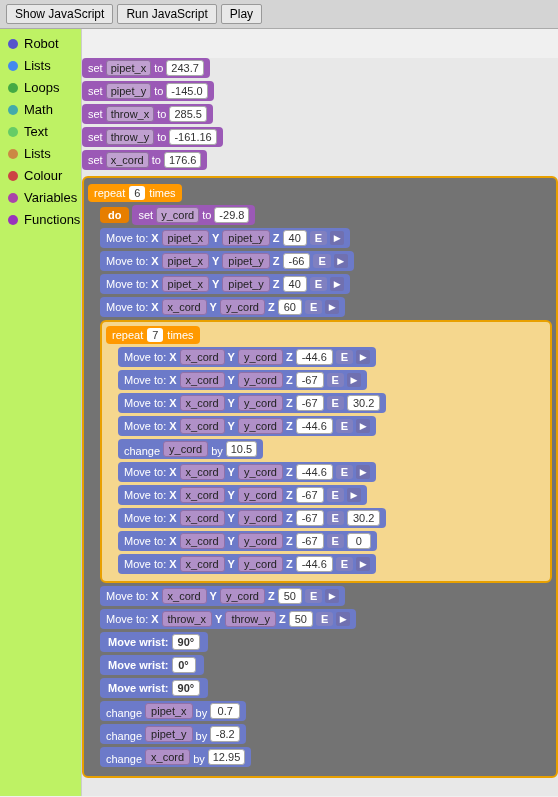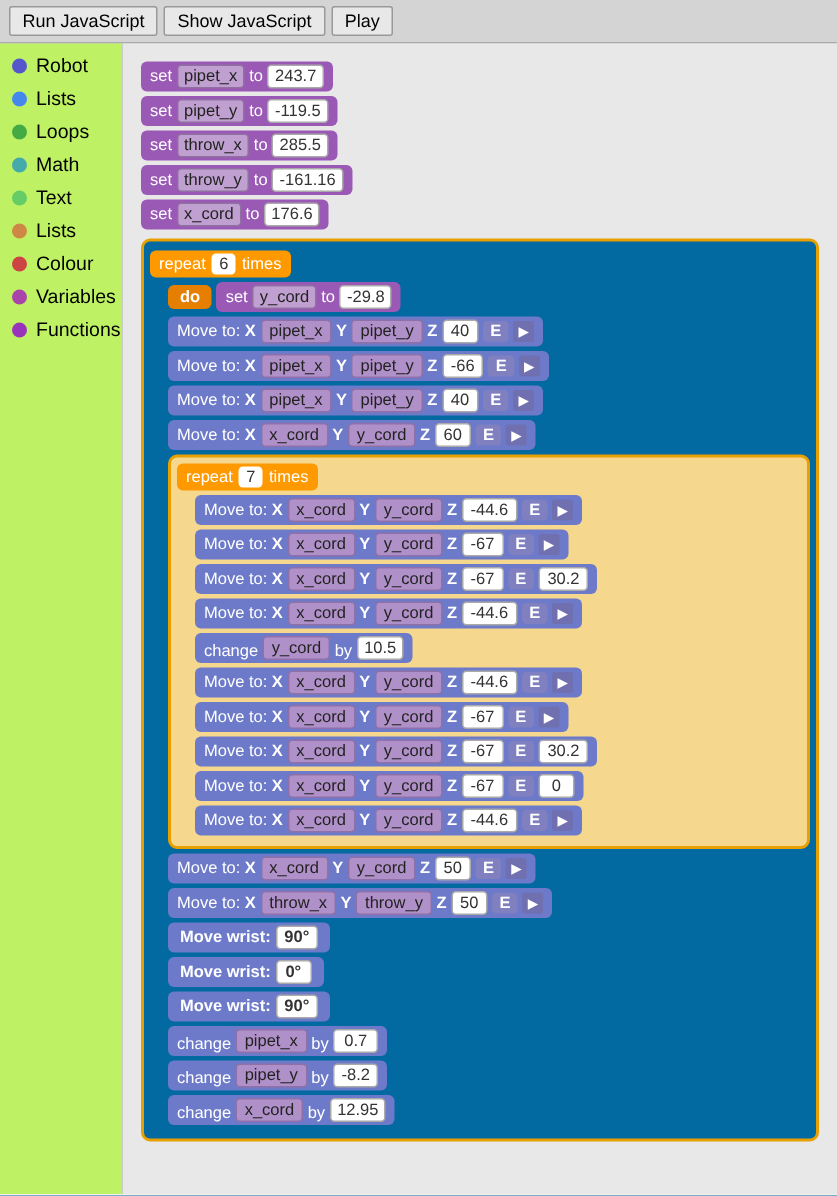--- a/index.html
+++ b/index.html
@@ -58,22 +58,23 @@
       width: 10px; height: 10px;
       border-radius: 50%;
       flex-shrink: 0;
     }
 
     
     .code-area {
       flex: 1;
       background: #e8e8e8;
       overflow: auto;
-      padding: 12px;
+      padding: 0;
       position: relative;
+      margin-top: 29px;
     }
 
     
     .block-line {
       display: flex;
       align-items: center;
       margin-bottom: 3px;
       flex-wrap: wrap;
       gap: 3px;
     }
@@ -222,21 +223,21 @@
       font-size: 11px;
       display: inline-flex;
       align-items: center;
       gap: 3px;
       white-space: nowrap;
       font-weight: bold;
     }
 
     
     .outer-repeat {
-      background: #0369a1;
+      background: #737373;
       border: 2px solid #e8a000;
       border-radius: 6px;
       padding: 6px 4px;
       margin-bottom: 4px;
     }
 
     .inner-do-section {
       margin-left: 12px;
     }
 
@@ -249,22 +250,22 @@
     }
 
     .set-section {
       margin-bottom: 6px;
     }
   </style>
 </head>
 <body>
 
 <div class="toolbar">
+  <button>Show JavaScript</button>
   <button>Run JavaScript</button>
-  <button>Show JavaScript</button>
   <button>Play</button>
 </div>
 
 <div class="main">
 
   <div class="sidebar">
 
   <div class="sidebar-item">
         <span class="dot" style="background:#5555cc"></span>
         <span>Robot</span>
@@ -313,21 +314,21 @@
       <span class="var-input">pipet_x</span>
       <span>to</span>
       <span class="val-input">243.7</span>
     </div>
   </div>
         <div class="block-line">
     <div class="set-block">
       <span>set</span>
       <span class="var-input">pipet_y</span>
       <span>to</span>
-      <span class="val-input">-119.5</span>
+      <span class="val-input">-145.0</span>
     </div>
   </div>
         <div class="block-line">
     <div class="set-block">
       <span>set</span>
       <span class="var-input">throw_x</span>
       <span>to</span>
       <span class="val-input">285.5</span>
     </div>
   </div>

